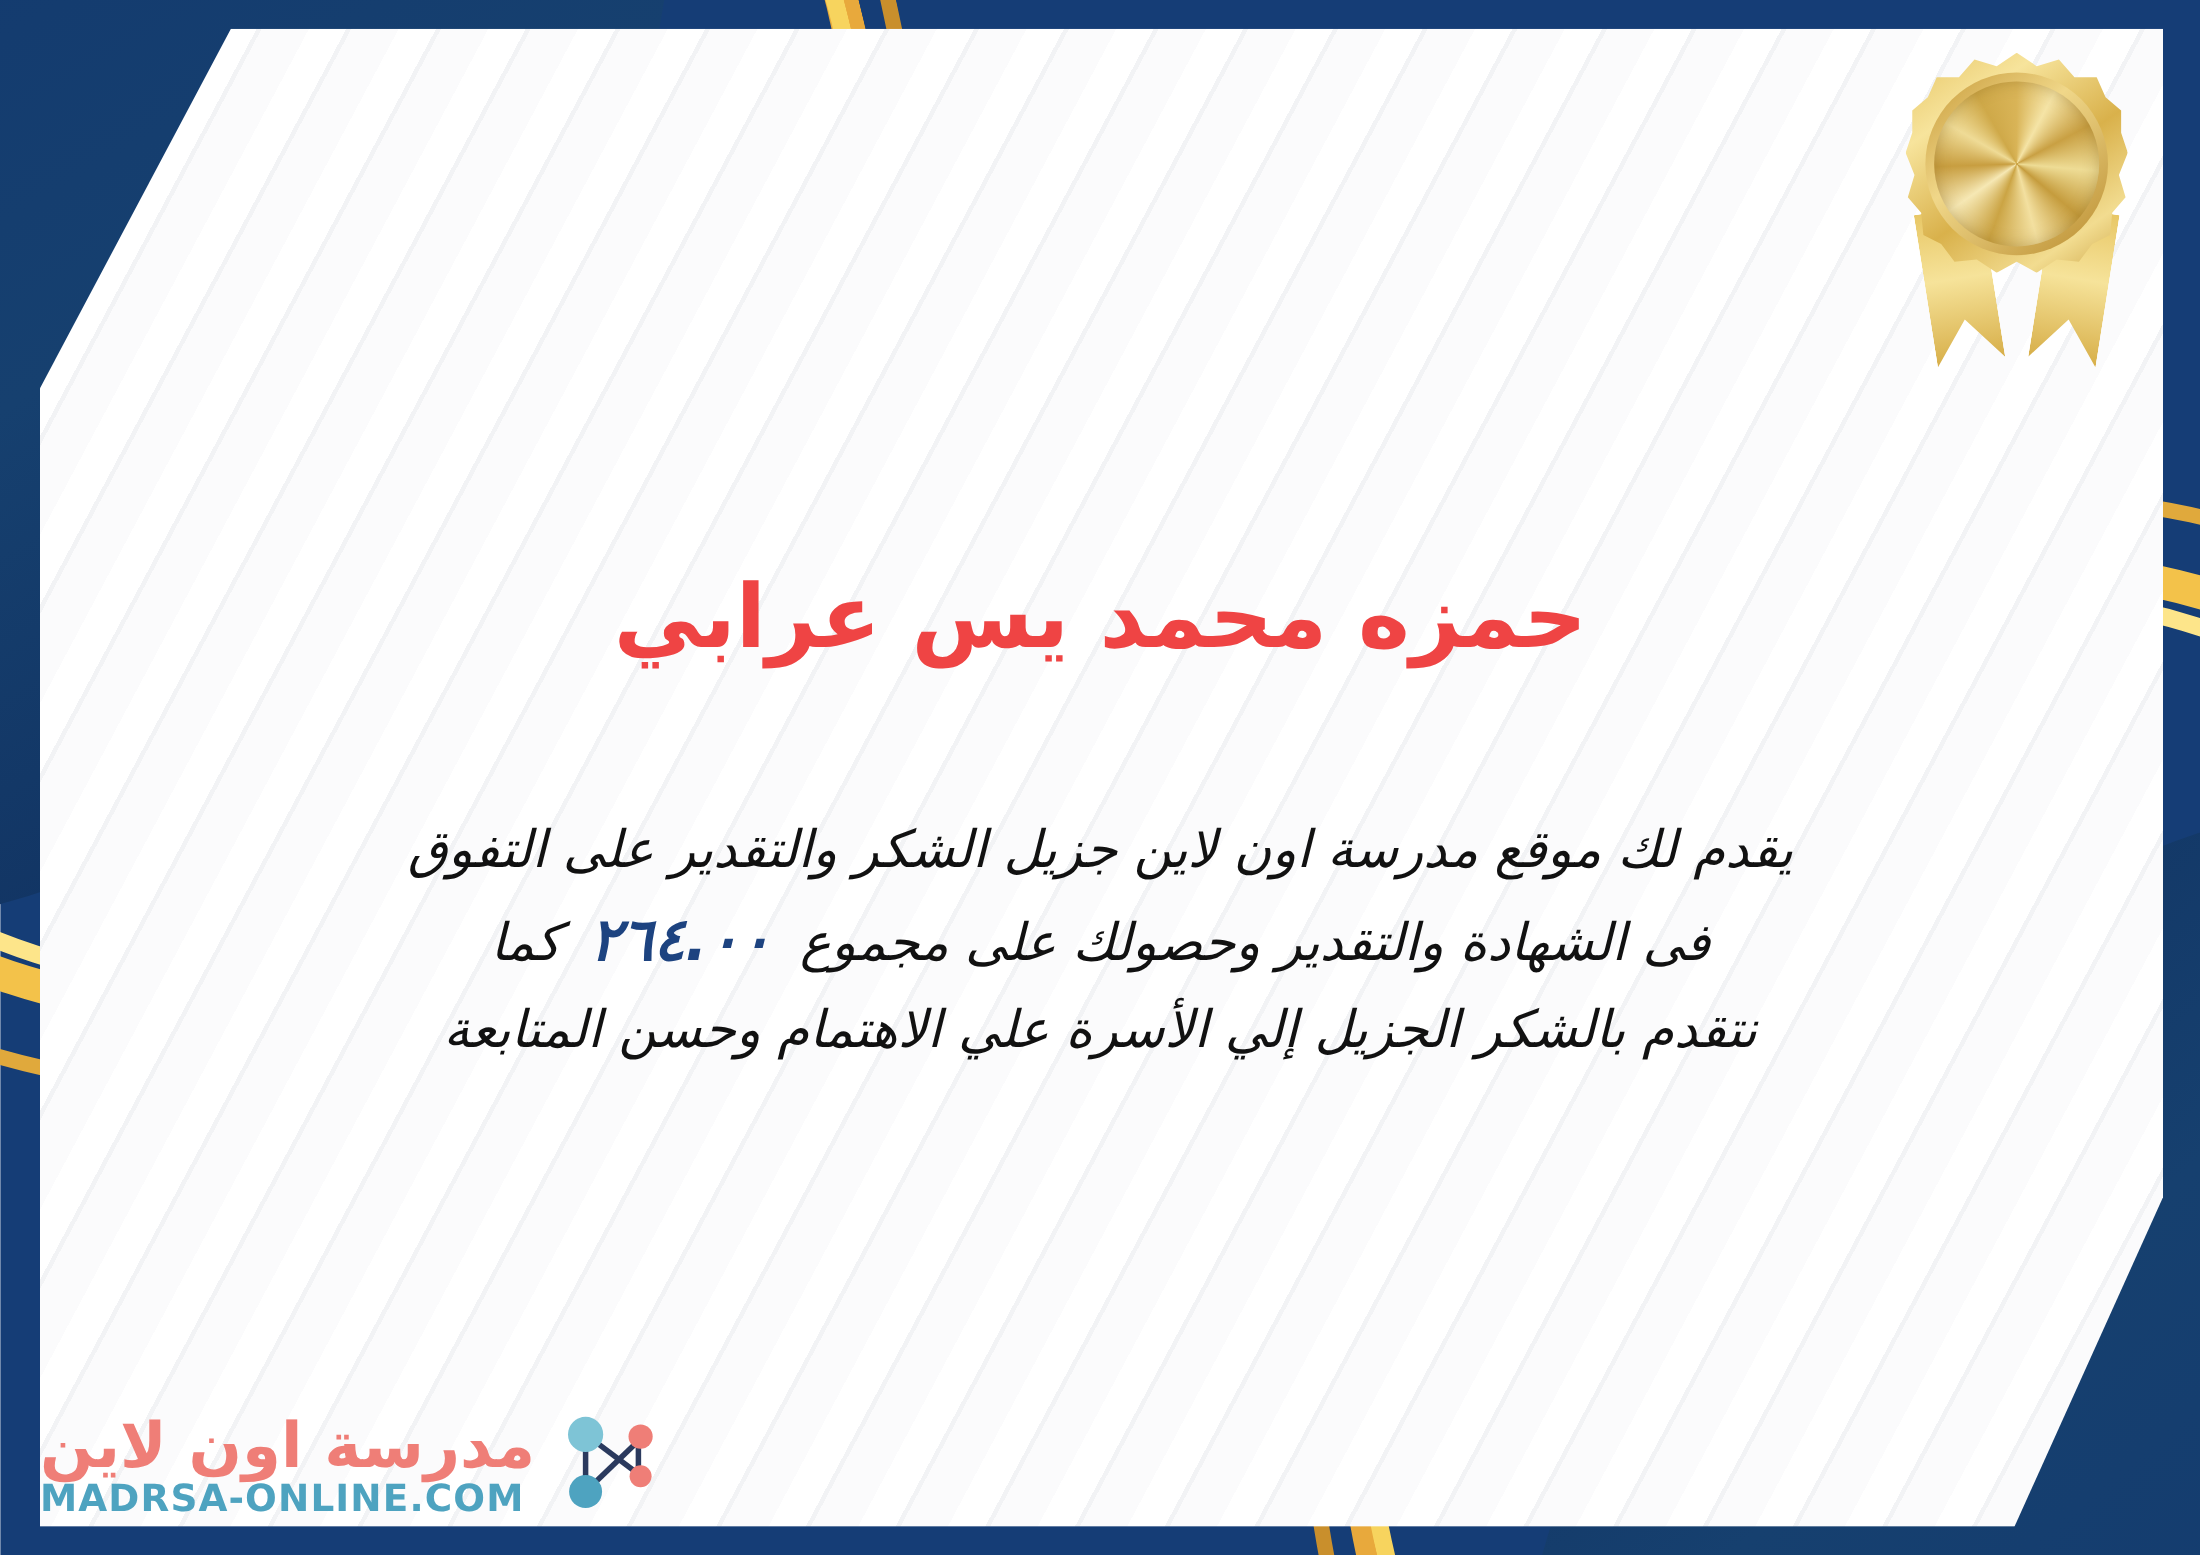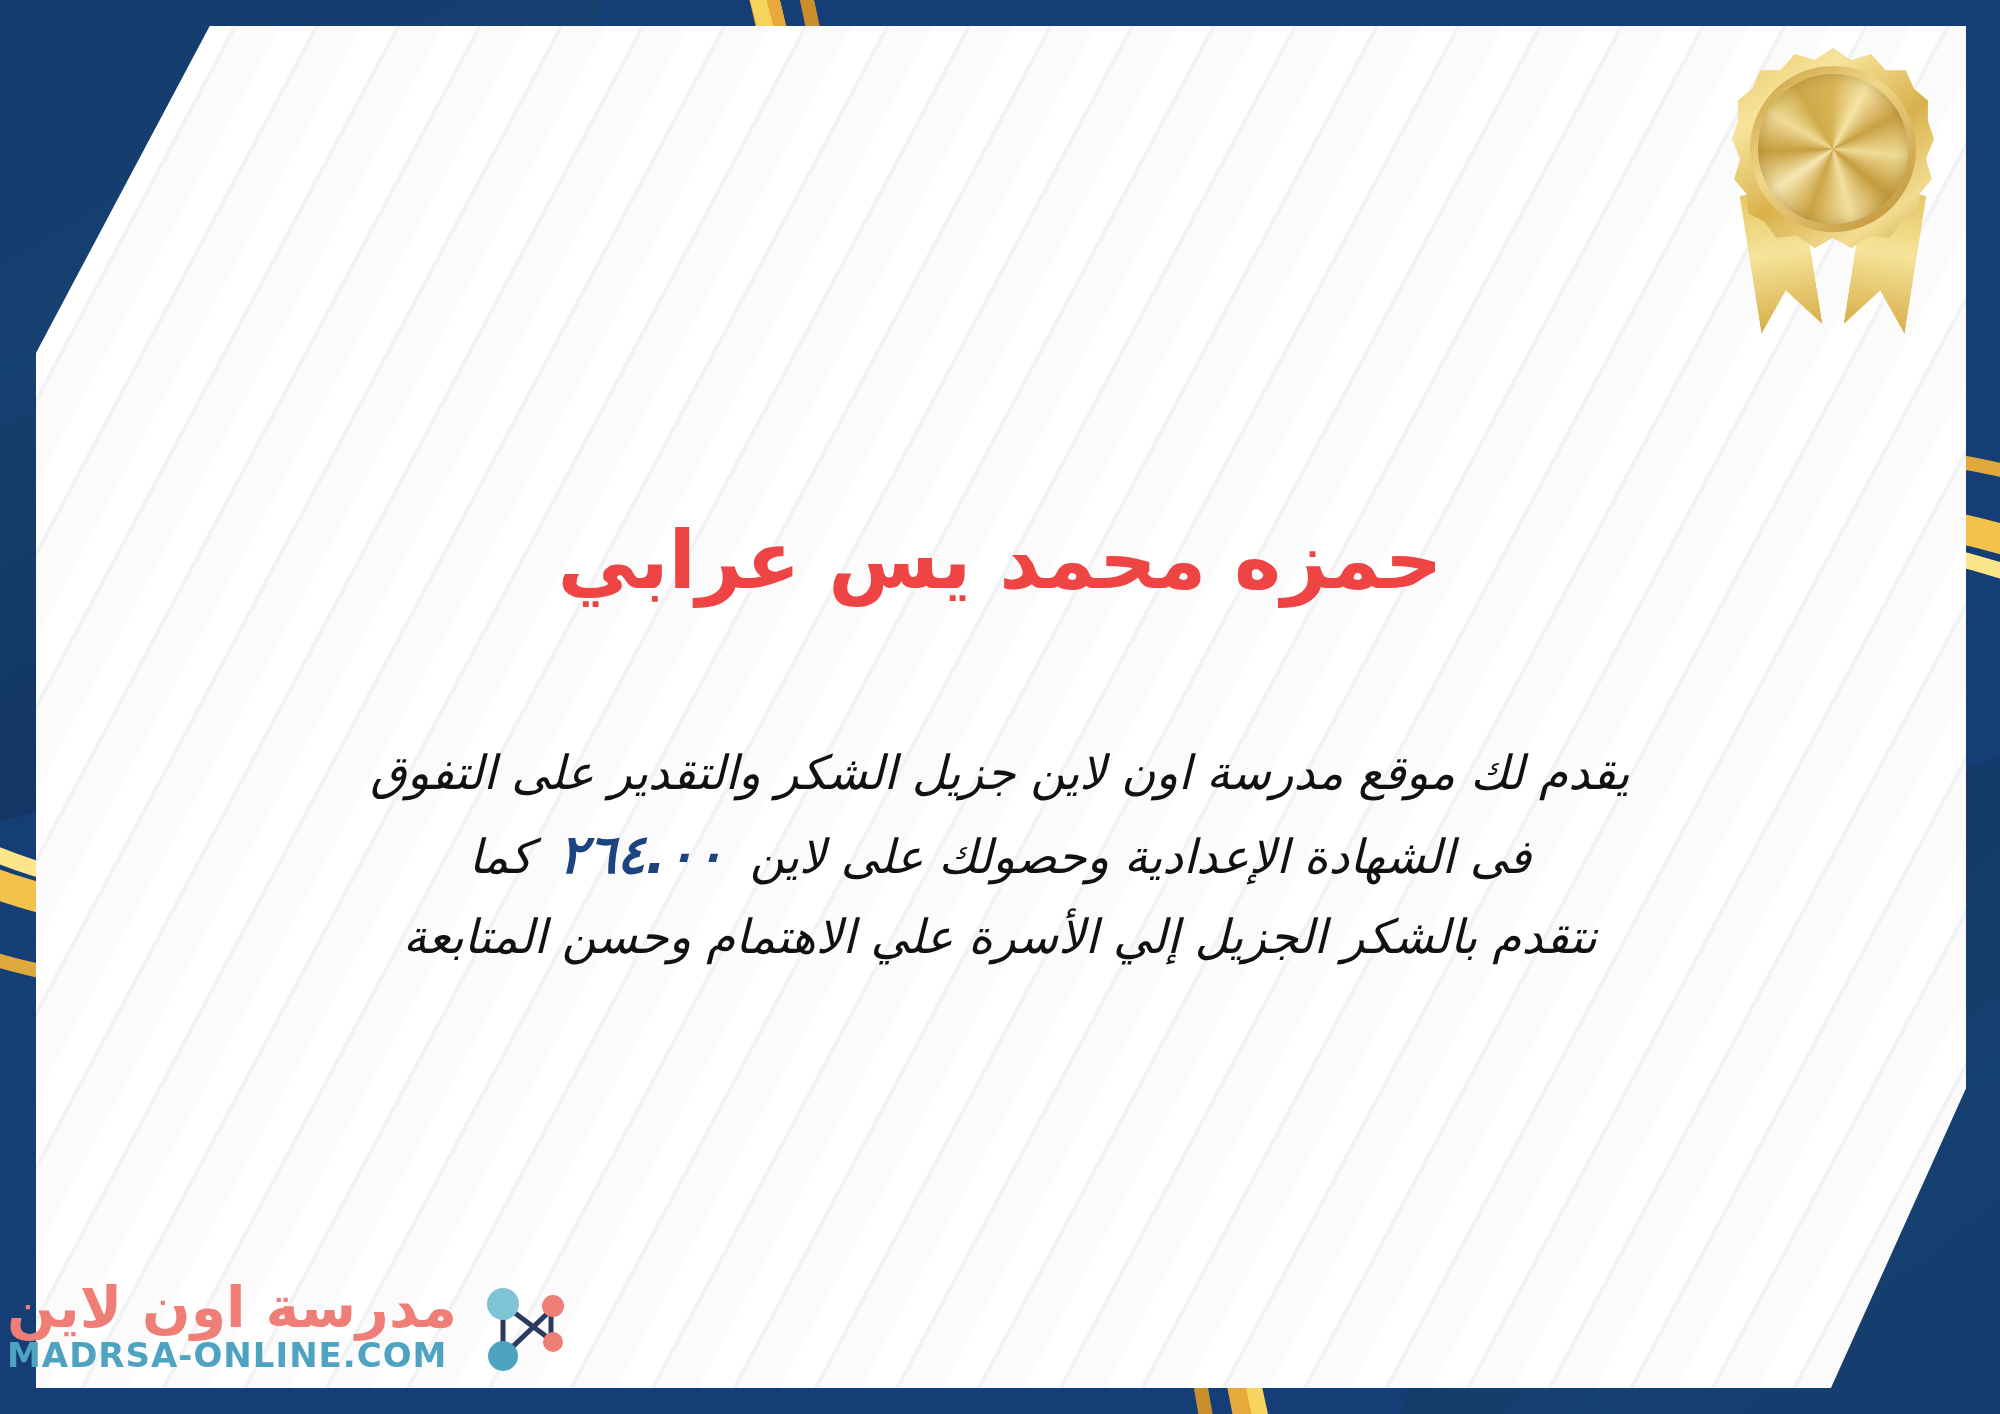--- a/index.html
+++ b/index.html
@@ -235,24 +235,24 @@
       #c59c3d 130deg, #f3e0a0 165deg, #cba444 200deg, #f6e8b4 235deg,
       #c89e40 268deg, #efdb96 300deg, #cfa949 330deg, #d9b457 360deg
     );
     box-shadow:inset 0 0 14px rgba(120,85,15,.35);
   }
 
   
   .brand{
     position:absolute;
     z-index:11;
-    left:7px;
+    left:36px;
     bottom:32px;
     display:flex;
-    align-items:flex-start;
+    align-items:flex-end;
     gap:20px;
     direction:ltr;
   }
   .brand-text{ display:flex; flex-direction:column; align-items:flex-start; }
   .brand-ar{
     font-size:57px;
     font-weight:700;
     color:#ef7e77;
     line-height:1.05;
     direction:rtl;
@@ -290,21 +290,21 @@
   </div>
 
   <div class="content">
 
 
     <div class="student-name">حمزه محمد يس عرابي</div>
 
     <div class="body-block">
       <span class="body-line">يقدم لك موقع مدرسة اون لاين جزيل الشكر  والتقدير على التفوق</span>
       <span class="body-line">
-        <span>فى الشهادة الإعدادية وحصولك على لاين</span><span class="grade-value">٢٦٤.٠٠</span><span>كما</span>
+        <span>فى الشهادة والتقدير وحصولك على مجموع</span><span class="grade-value">٢٦٤.٠٠</span><span>كما</span>
       </span>
       <span class="body-line">نتقدم  بالشكر الجزيل إلي الأسرة علي الاهتمام وحسن المتابعة</span>
     </div>
 
   </div>
 
   <div class="medal">
     <div class="ribbon">
       <span class="rb-l"></span>
       <span class="rb-r"></span>

